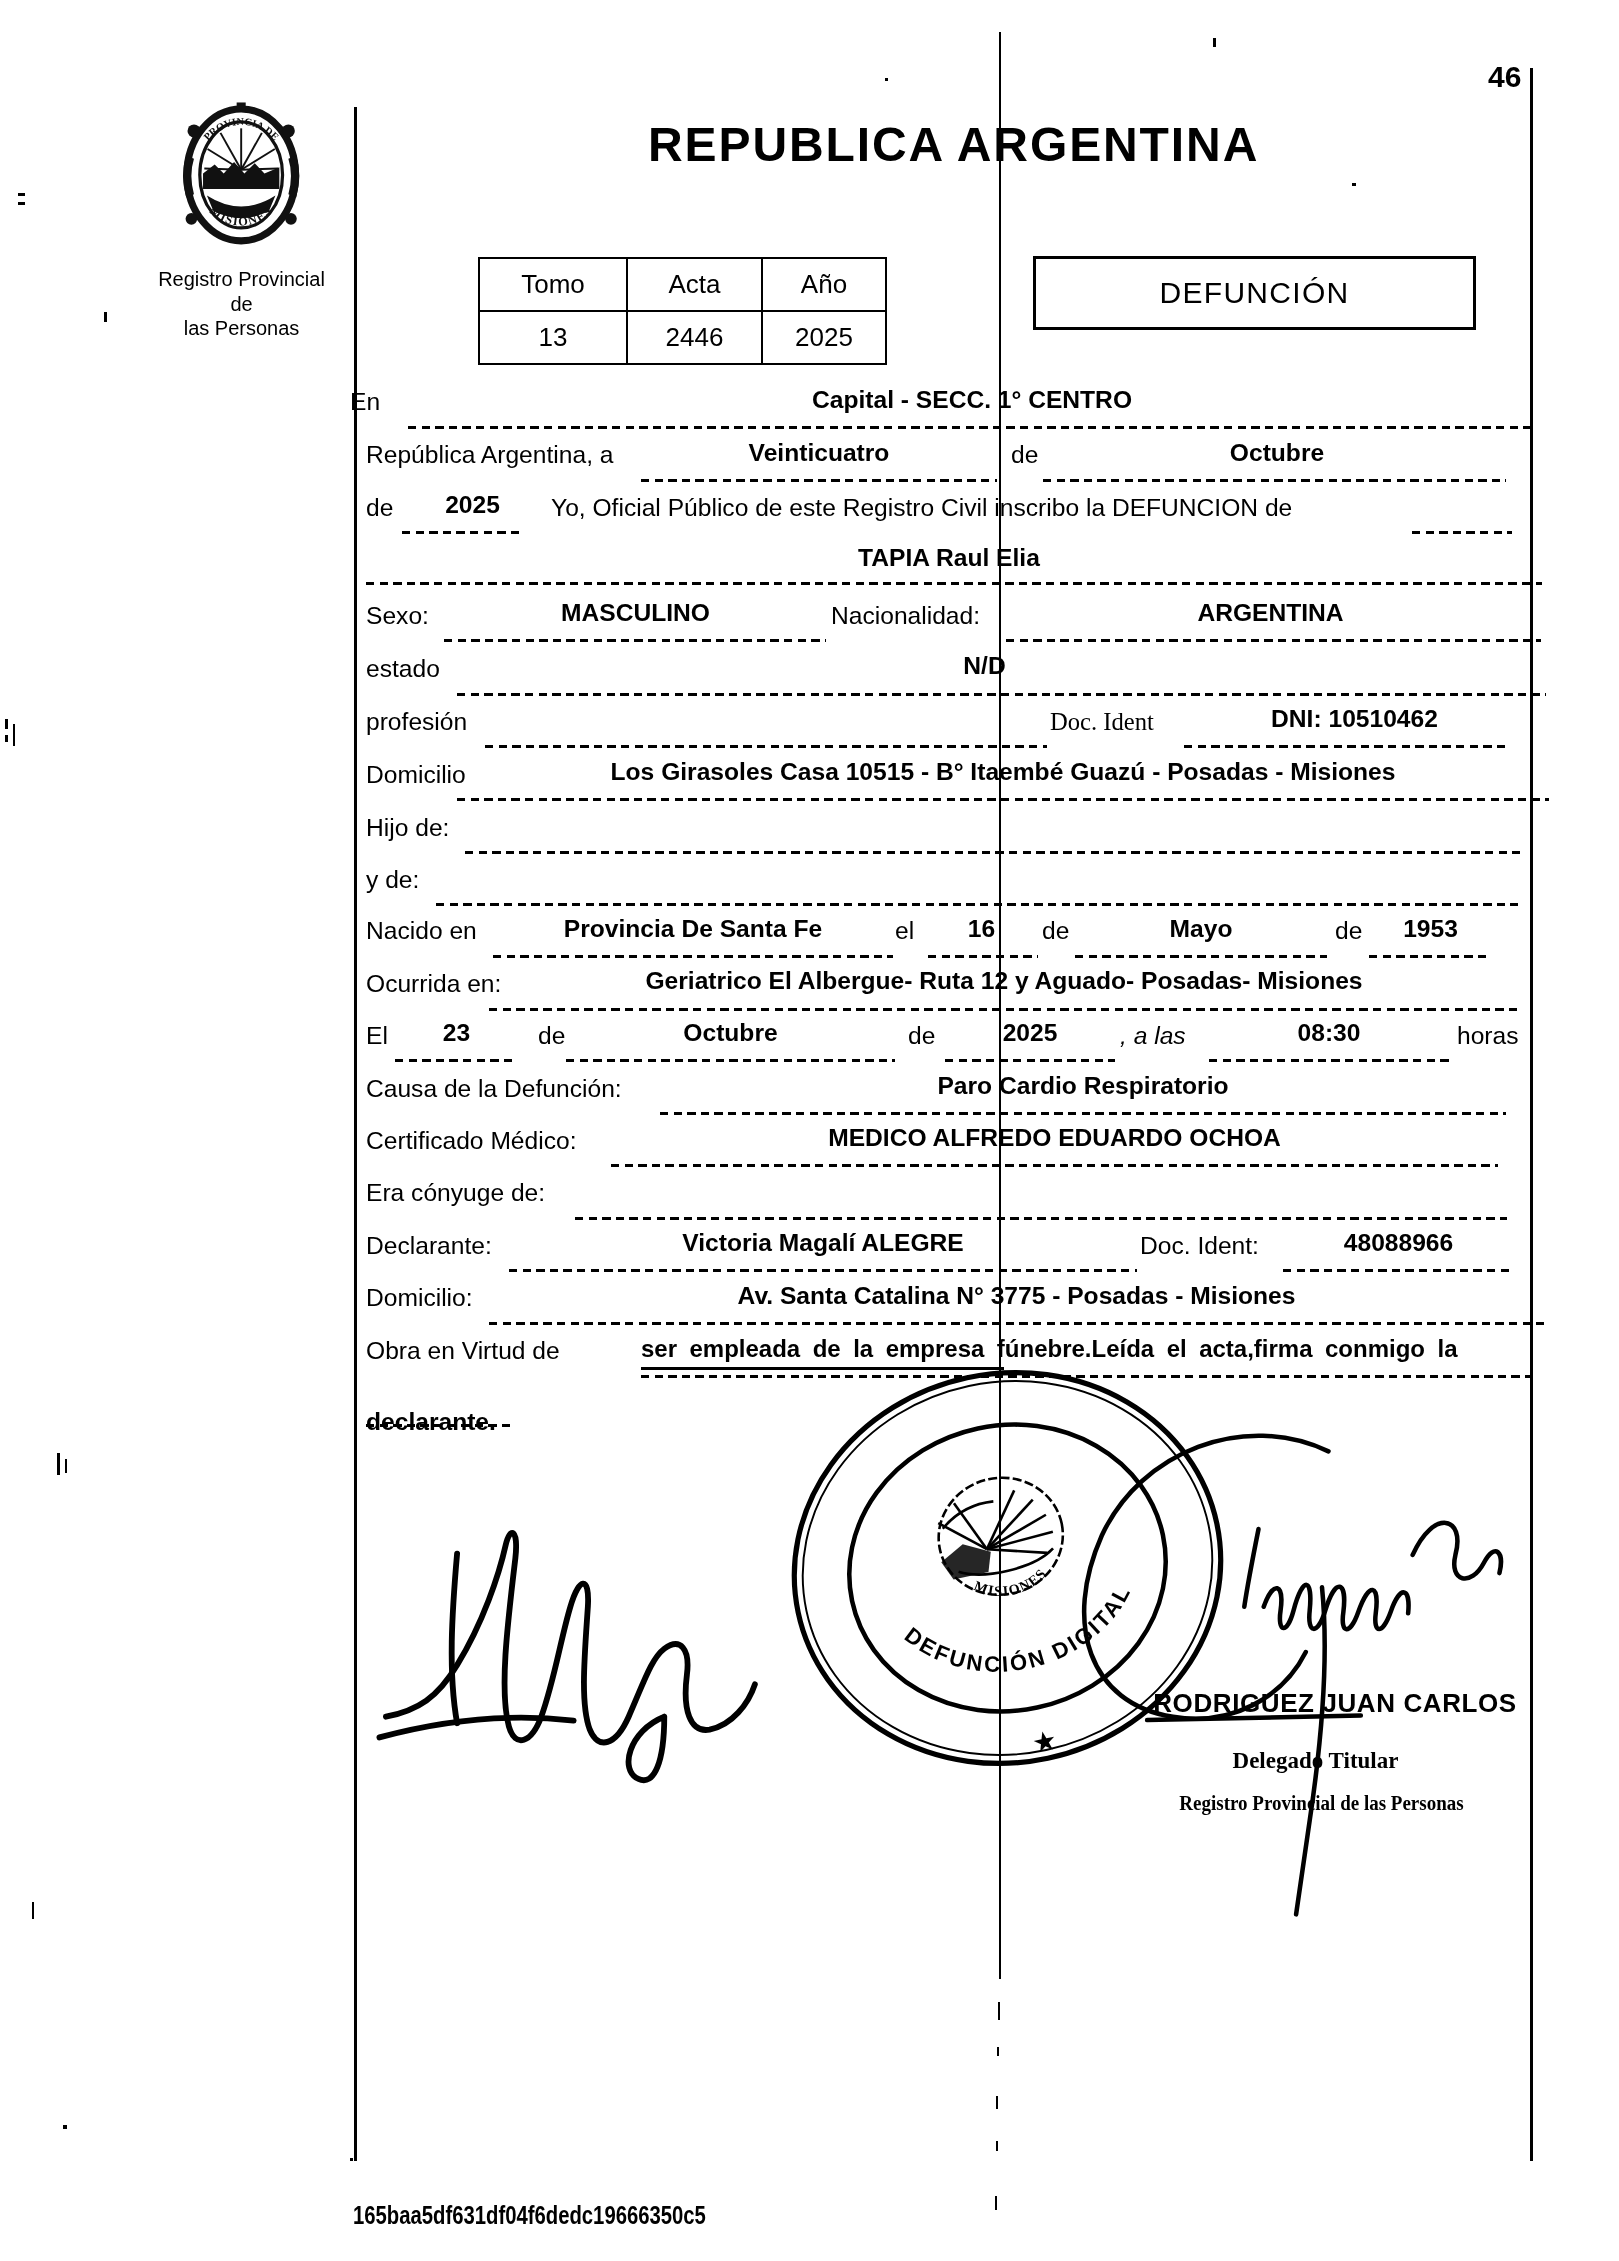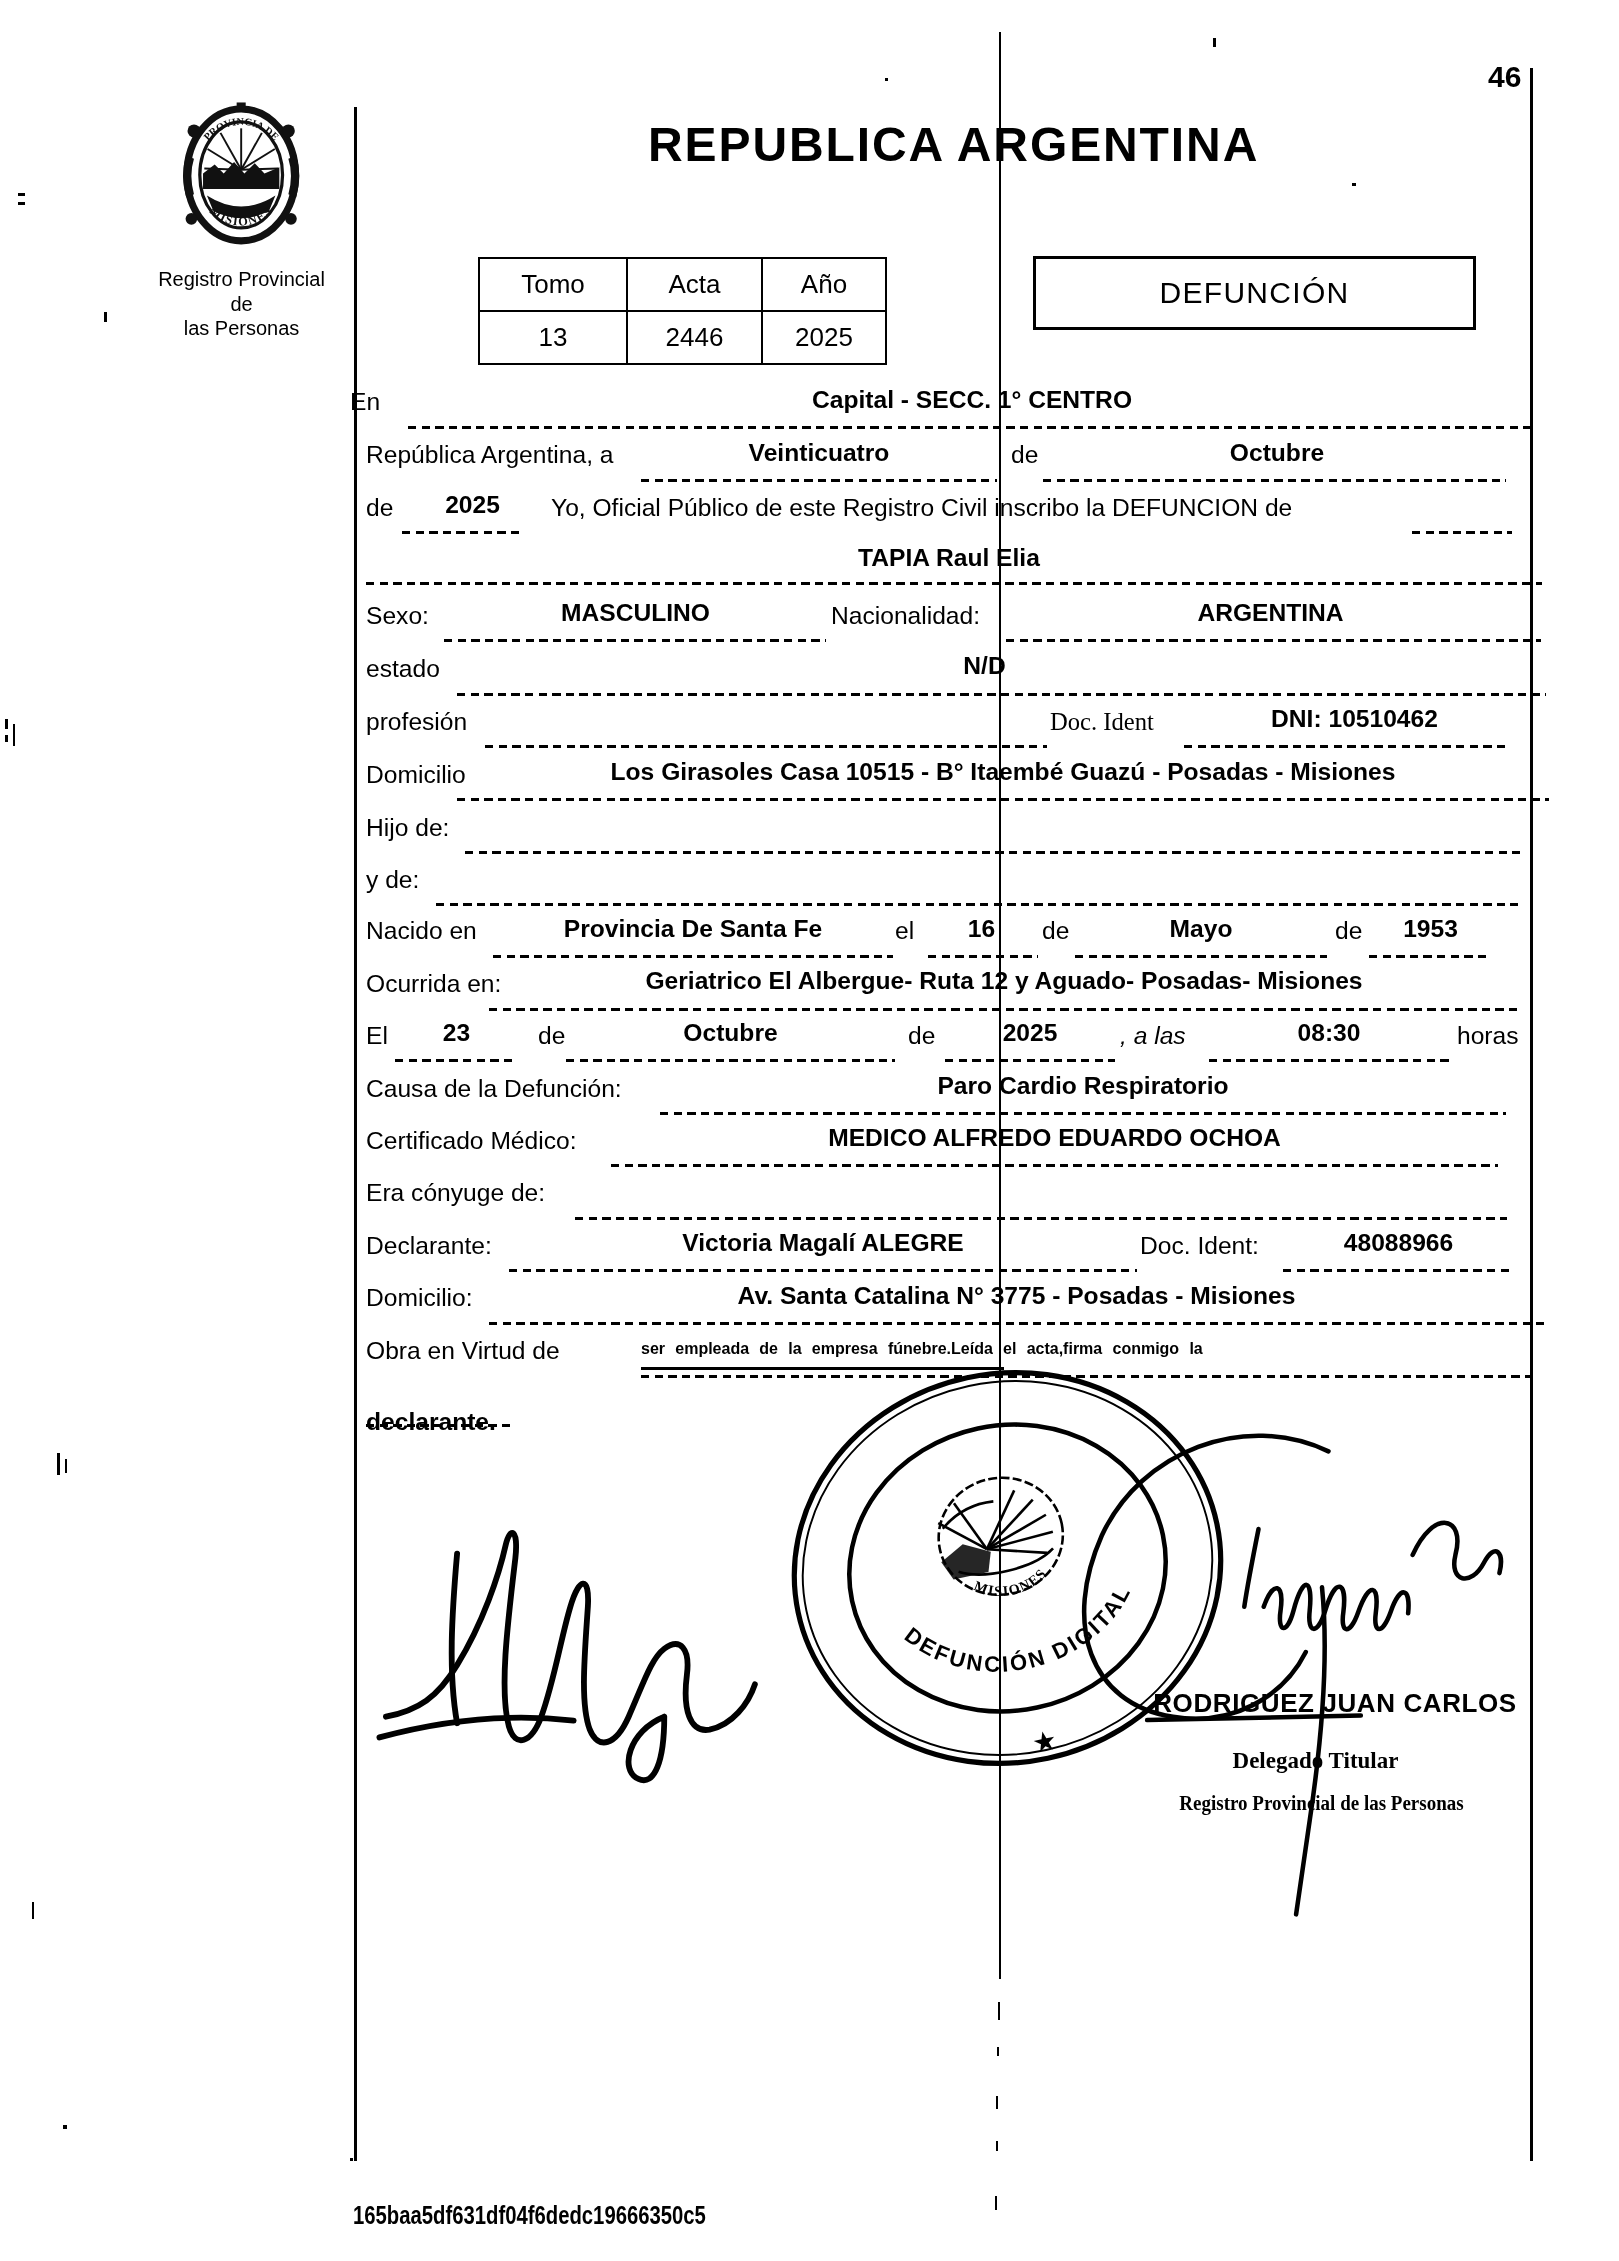--- a/index.html
+++ b/index.html
@@ -217,21 +217,21 @@
   <span class="lbl" style="left:1140px;top:1232px;">Doc. Ident:</span>
   <span class="val" style="left:1283px;top:1229px;width:231px;">48088966</span>
   <div class="dot" style="left:509px;top:1269px;width:628px;"></div>
   <div class="dot" style="left:1283px;top:1269px;width:231px;"></div>
 
   <span class="lbl" style="left:366px;top:1284px;">Domicilio:</span>
   <span class="val" style="left:489px;top:1282px;width:1055px;">Av. Santa Catalina N° 3775 - Posadas - Misiones</span>
   <div class="dot" style="left:489px;top:1322px;width:1055px;"></div>
 
   <span class="lbl" style="left:366px;top:1337px;">Obra en Virtud de</span>
-  <span class="val" style="left:641px;top:1335px;width:897px;text-align:left;font-size:16px;word-spacing:5.8px;">ser empleada de la empresa fúnebre.Leída el acta,firma conmigo la</span>
+  <span class="val" style="left:641px;top:1335px;width:897px;text-align:left;font-size:24px;word-spacing:5.8px;">ser empleada de la empresa fúnebre.Leída el acta,firma conmigo la</span>
   <div class="solidline" style="left:641px;top:1367px;width:363px;"></div>
   <div class="dot" style="left:641px;top:1375px;width:897px;"></div>
 
   <span class="val" style="left:366px;top:1387px;width:156px;text-align:left;margin-top:21px;">declarante.</span>
   <div class="dot" style="left:366px;top:1424px;width:146px;"></div>
 
   <svg class="sig" style="left:360px;top:1503px;" width="492" height="285" viewBox="0 0 760 440">
     <g fill="none" stroke="#000" stroke-width="9" stroke-linecap="round">
       <path d="M 40 330 C 90 320 120 300 150 250 C 190 185 215 110 225 65 C 232 35 245 40 240 85 C 228 185 215 290 230 345 C 240 380 265 370 280 330 C 300 275 310 210 325 160 C 338 115 355 110 352 160 C 347 235 340 310 355 350 C 368 382 395 375 415 330 C 438 278 450 240 470 225 C 495 207 510 225 505 265 C 498 320 510 355 540 350 C 575 343 600 310 610 280"></path>
       <path d="M 470 330 C 470 398 455 438 430 426 C 400 413 415 352 470 330"></path>

